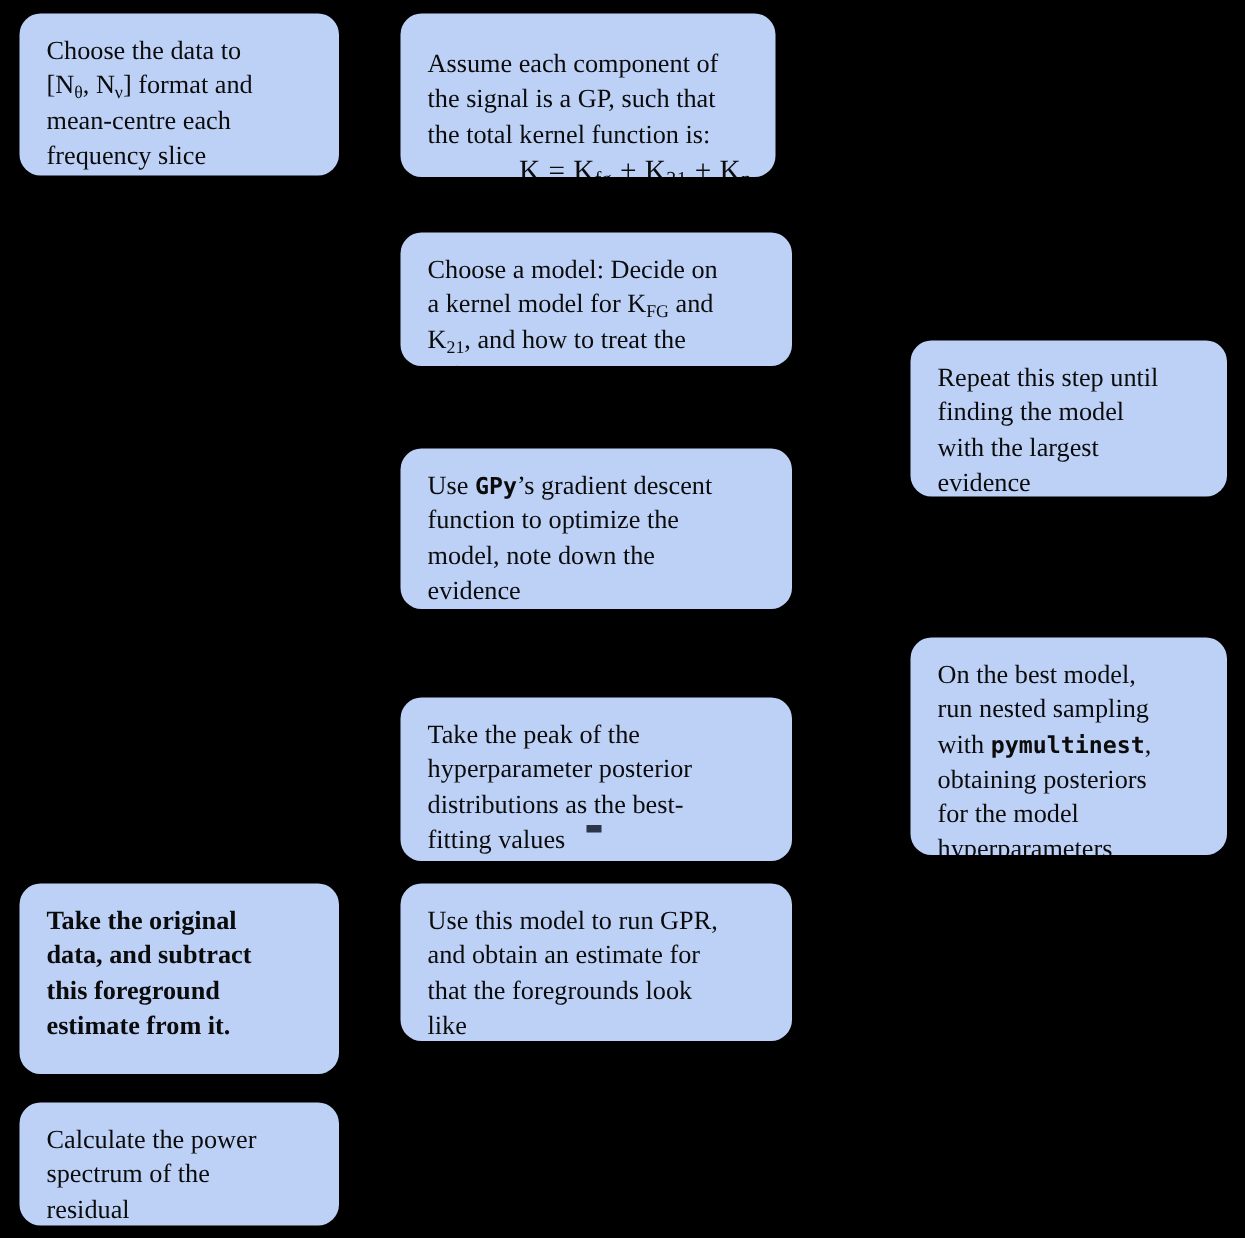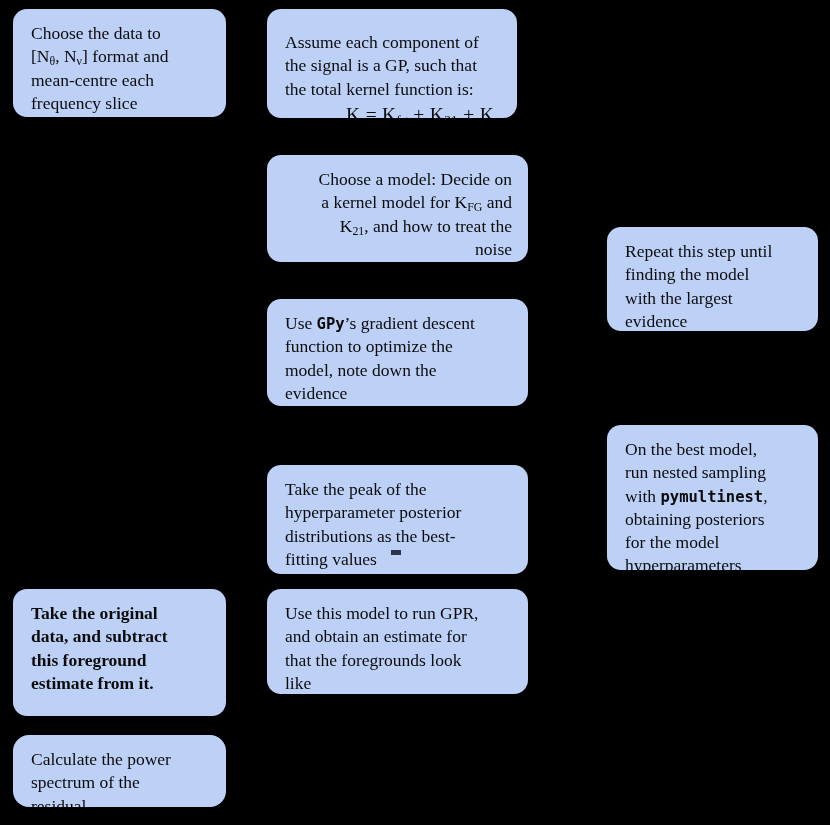--- a/index.html
+++ b/index.html
@@ -67,21 +67,21 @@
     <span>frequency slice</span>
   </div>
 
   <div class="node" style="left:267px; top:9px; width:250px; height:109px; padding-top:22px;">
     <span>Assume each component of</span><br>
     <span>the signal is a GP, such that</span><br>
     <span>the total kernel function is:</span>
     <span class="eq">K = K<sub>fg</sub> + K<sub>21</sub> + K<sub>n</sub></span>
   </div>
 
-  <div class="node" style="left:267px; top:155px; width:261px; height:107px;text-align:right;">
+  <div class="node" style="left:267px; top:155px; width:261px; height:89px;">
     <span>Choose a model: Decide on</span><br>
     <span>a kernel model for K<sub>FG</sub> and</span><br>
     <span>K<sub>21</sub>, and how to treat the</span><br>
     <span>noise</span>
   </div>
 
   <div class="node" style="left:267px; top:299px; width:261px; height:107px;">
     <span>Use <span class="mono">GPy</span>’s gradient descent</span><br>
     <span>function to optimize the</span><br>
     <span>model, note down the</span><br>
@@ -120,19 +120,19 @@
     <span>estimate from it.</span>
   </div>
 
   <div class="node" style="left:267px; top:589px; width:261px; height:105px;">
     <span>Use this model to run GPR,</span><br>
     <span>and obtain an estimate for</span><br>
     <span>that the foregrounds look</span><br>
     <span>like</span>
   </div>
 
-  <div class="node" style="left:13px; top:735px; width:213px; height:72px;border-radius:16px;">
+  <div class="node" style="left:13px; top:735px; width:213px; height:82px;">
     <span>Calculate the power</span><br>
     <span>spectrum of the</span><br>
     <span>residual</span>
   </div>
 
 </div>
 
 </body></html>

